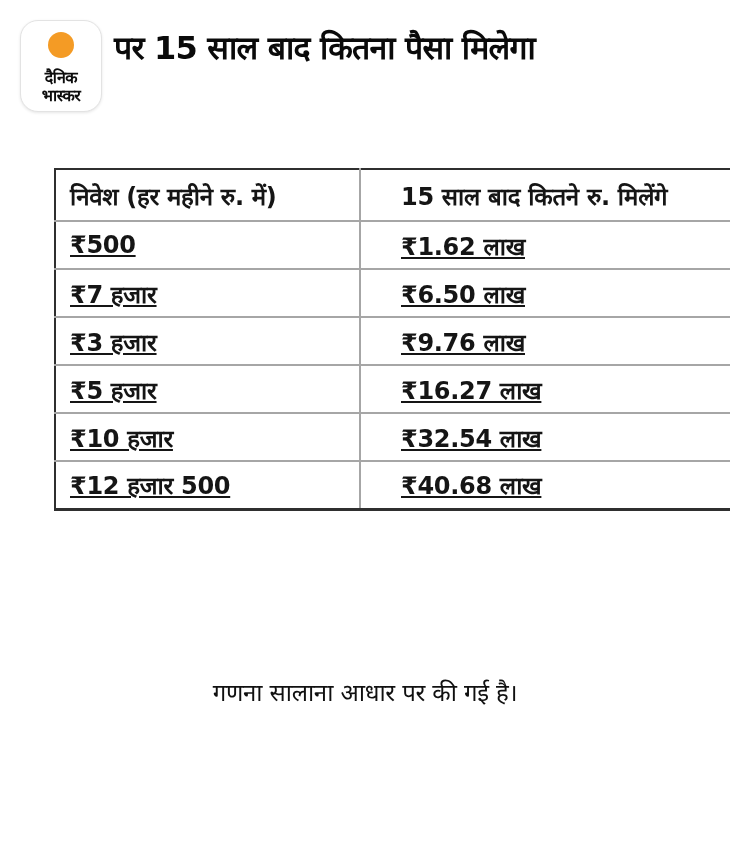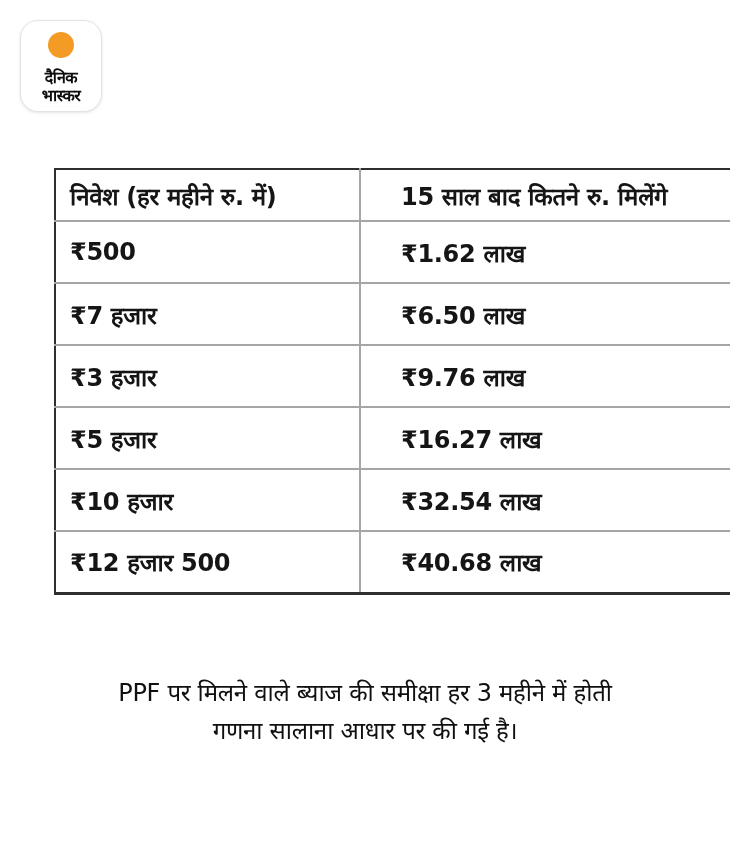--- a/index.html
+++ b/index.html
@@ -67,21 +67,21 @@
     font-weight:600;
     font-size:24px;
     letter-spacing:-0.3px;
     color:#151515;
     text-align:left;
     vertical-align:middle;
     border-bottom:2px solid #A6A6A6;
     background:#ffffff;
   }
   .data-table th { height:52px; }
-  .data-table td { height:62px; }
+  .data-table td { height:48px;text-decoration:underline; }
   .data-table th:first-child, .data-table td:first-child {
     padding-left:14px;
     border-right:2px solid #A6A6A6;
   }
   .data-table th:last-child, .data-table td:last-child {
     padding-left:40px;
   }
   .data-table tr:last-child td { border-bottom:none; }
 
   
@@ -102,20 +102,21 @@
 
   <div class="header">
     <div class="logo-card">
       <span class="logo-dot"></span>
       <div class="logo-text">
         <div>दैनिक</div>
         <div>भास्कर</div>
       </div>
     </div>
     <h1 class="title">
+      <span class="tline">पर 15 साल बाद कितना पैसा मिलेगा</span>
     </h1>
   </div>
 
   <table class="data-table">
     <colgroup>
         <col class="c1">
         <col class="c2">
       </colgroup>
     <thead>
       <tr>
@@ -145,17 +146,16 @@
         <td>₹32.54 लाख</td>
       </tr>
       <tr>
         <td>₹12 हजार 500</td>
         <td>₹40.68 लाख</td>
       </tr>
     </tbody>
   </table>
 
   <div class="note">
-    <div class="note-line">PPF पर मिलने वाले ब्याज की समीक्षा हर 3 महीने में होती</div>
     <div class="note-line">गणना सालाना आधार पर की गई है।</div>
   </div>
 
 </div>
 
 </body></html>

